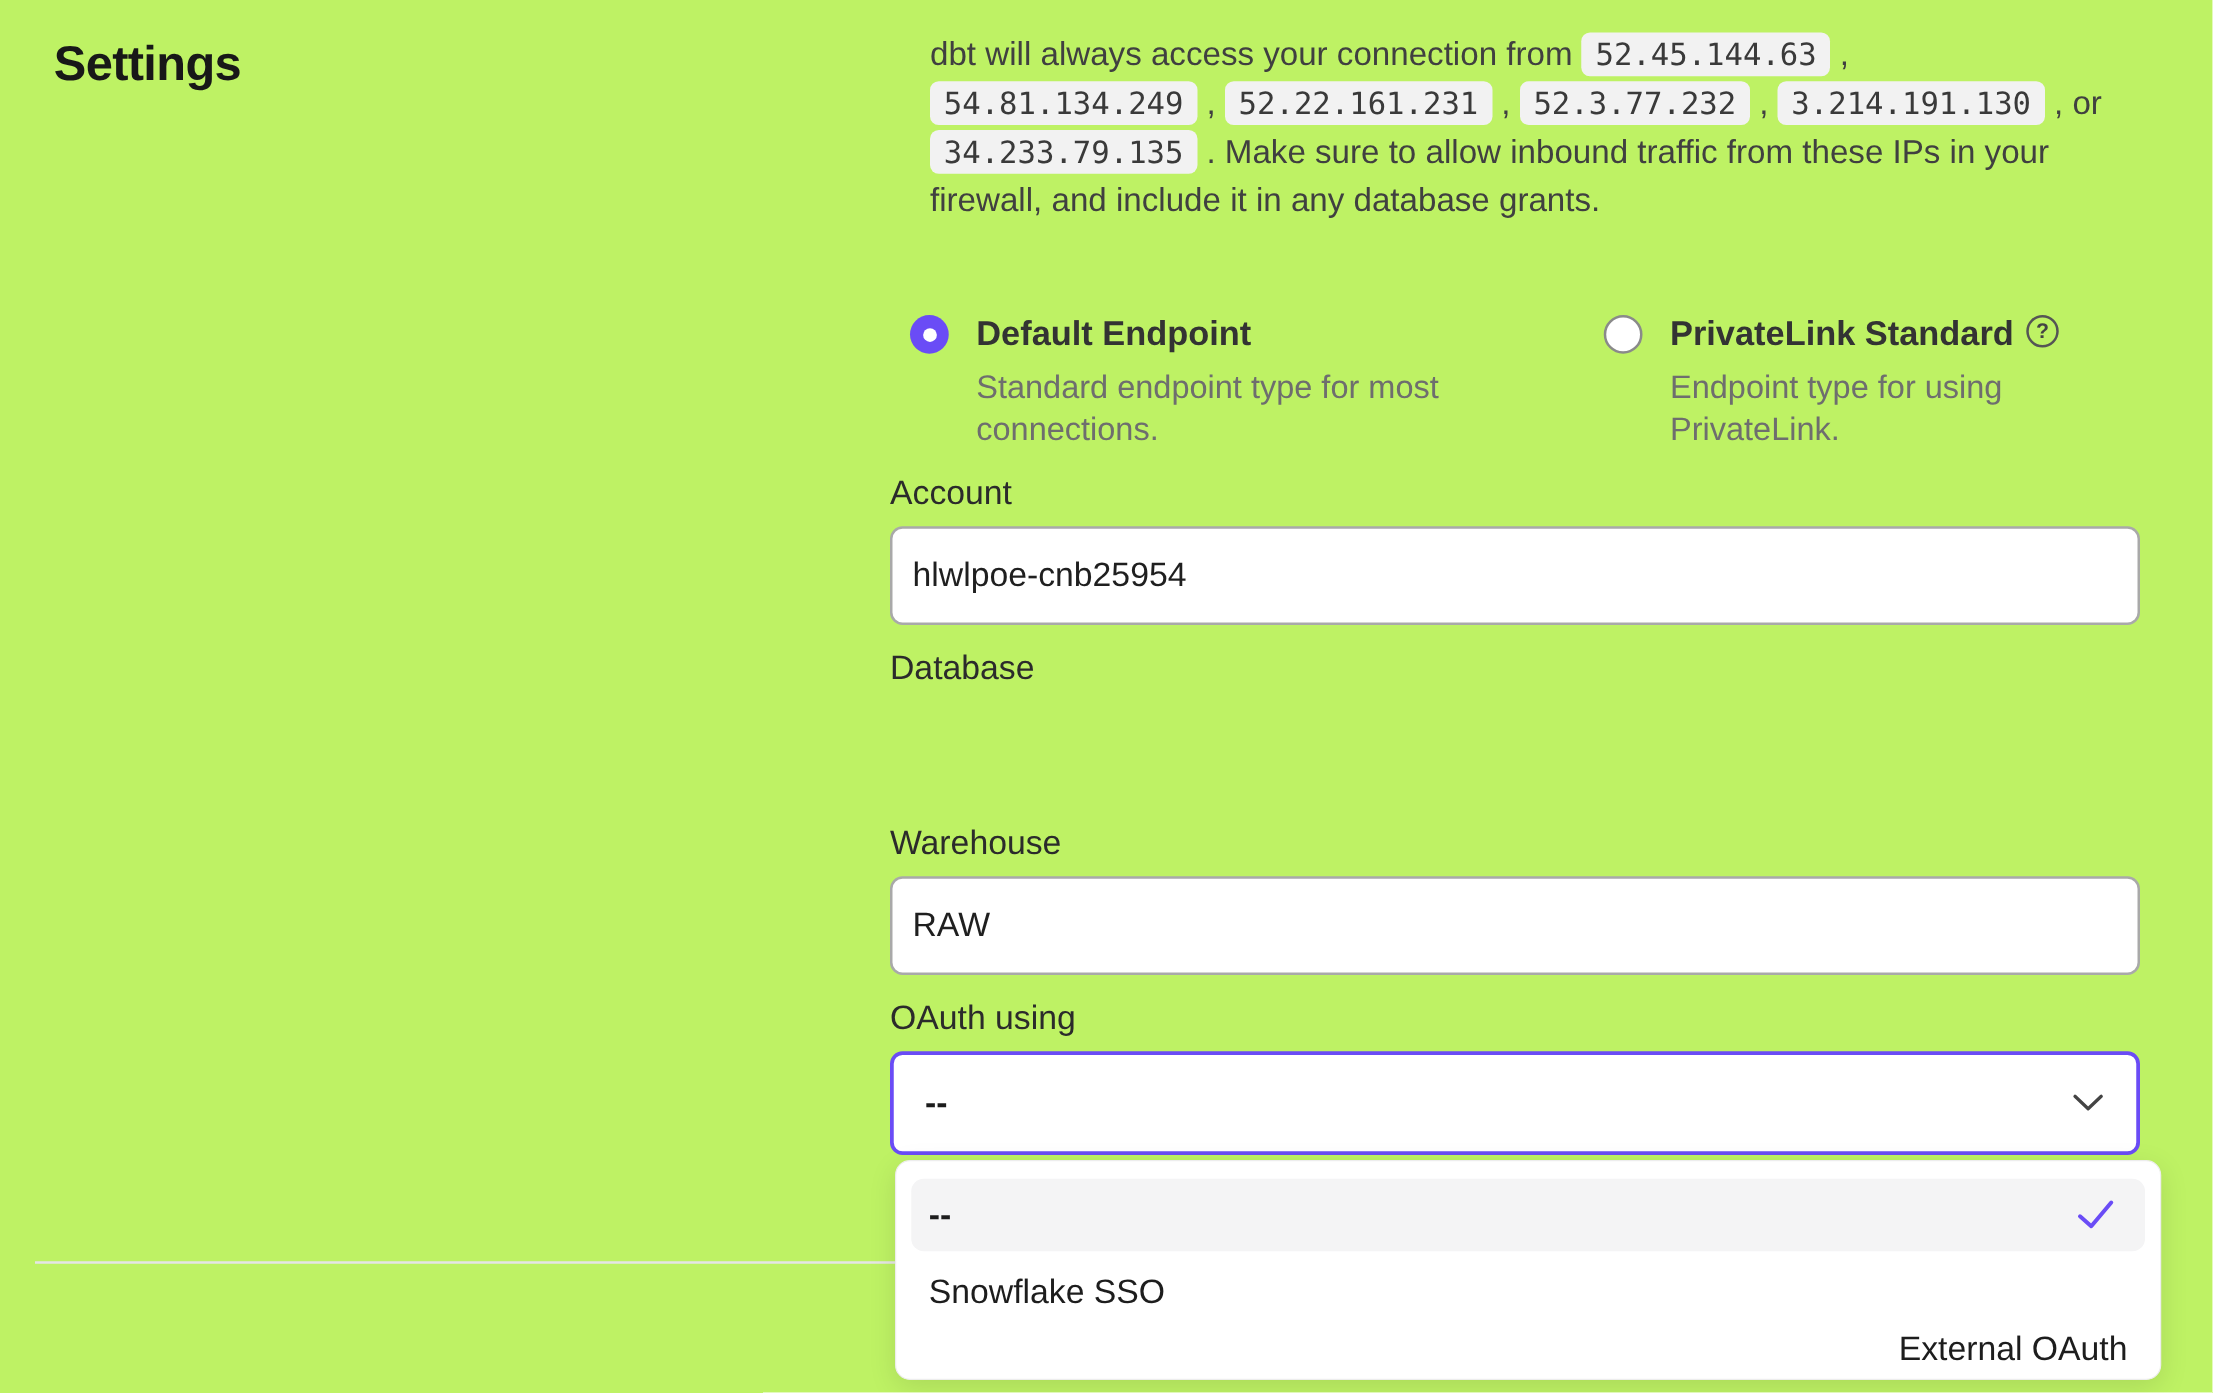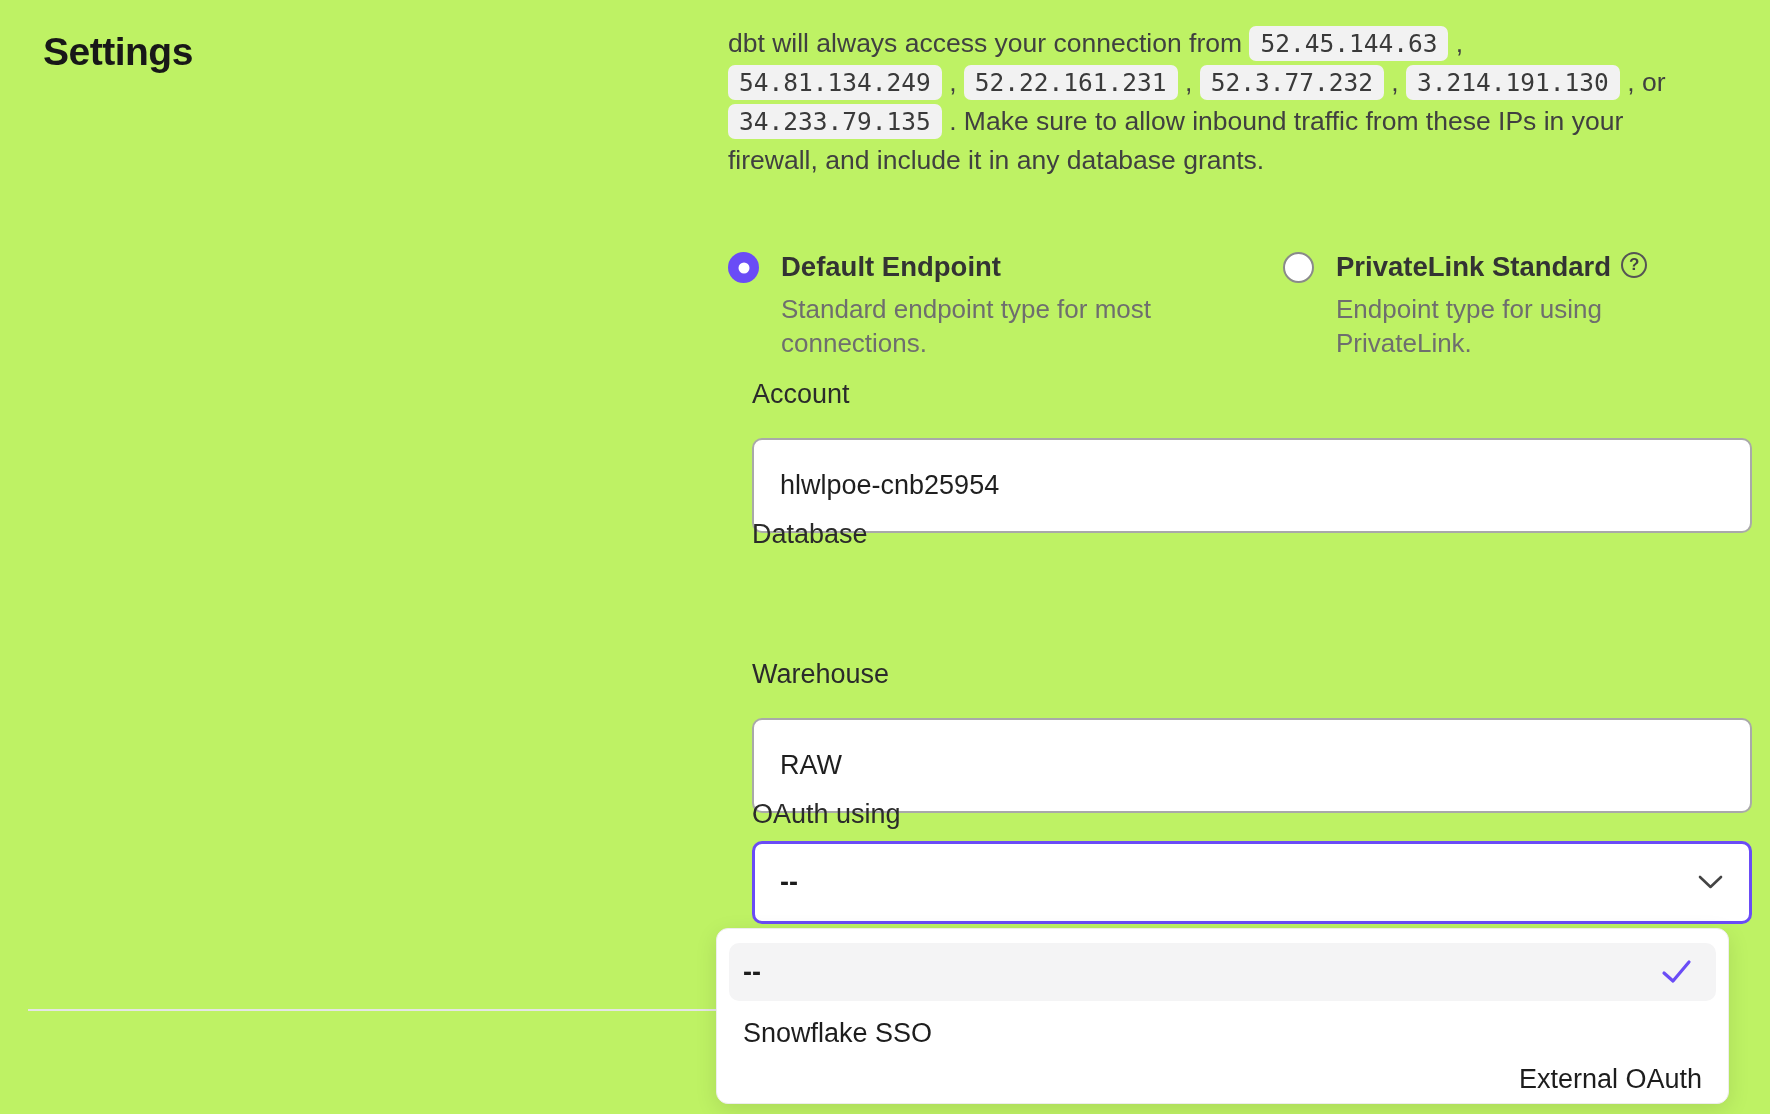--- a/index.html
+++ b/index.html
@@ -21,21 +21,21 @@
     font-family:"Liberation Sans","DejaVu Sans",sans-serif;
     color:var(--text-dark);
     overflow:hidden;
   }
   .page-title{
     position:absolute;top:30px;left:43px;
     font-size:39px;font-weight:700;letter-spacing:-0.5px;color:#181818;
   }
   
   .ip-notice{
-    position:absolute;top:24px;left:728px;width:1010px;
+    position:absolute;top:24px;left:744px;width:1010px;
     font-size:26.5px;line-height:39px;color:var(--text-body);
   }
   .chip{
     font-family:"DejaVu Sans Mono","Liberation Mono",monospace;
     font-size:24.5px;color:#3a3a3a;
     background:var(--chip-bg);
     border-radius:7px;
     padding:3px 11px;
   }
   
@@ -68,29 +68,29 @@
     display:inline-flex;align-items:center;justify-content:center;
     margin-top:2px;cursor:pointer;
   }
   .opt-desc{
     display:block;margin-top:9px;
     font-size:26px;line-height:34px;color:var(--text-muted);
   }
   .radio-opt.first .opt-desc{max-width:400px;}
   .radio-opt.second .opt-desc{max-width:330px;}
   
-  .field{position:absolute;left:752px;width:1000px;}
+  .field{position:absolute;left:712px;width:1000px;}
   .field-label{font-size:27px;color:#2b2b2b;display:block;}
   .text-input{
-    margin-top:28px;width:1000px;height:95px;
+    margin-top:11px;width:1000px;height:79px;
     border:2px solid var(--input-border);border-radius:10px;
     background:#fff;
     font-family:"Liberation Sans","DejaVu Sans",sans-serif;
     font-size:27px;color:#1f1f1f;
-    padding:0 26px;outline:none;display:block;
+    padding:0 16px;outline:none;display:block;
   }
   .field-account{top:379px;}
   .field-database{top:519px;}
   .field-warehouse{top:659px;}
   .field-oauth{top:799px;}
   .select{
     margin-top:11px;width:1000px;height:83px;
     border:3px solid var(--accent);border-radius:10px;
     background:#fff;display:flex;align-items:center;
     padding:0 25px;cursor:pointer;

